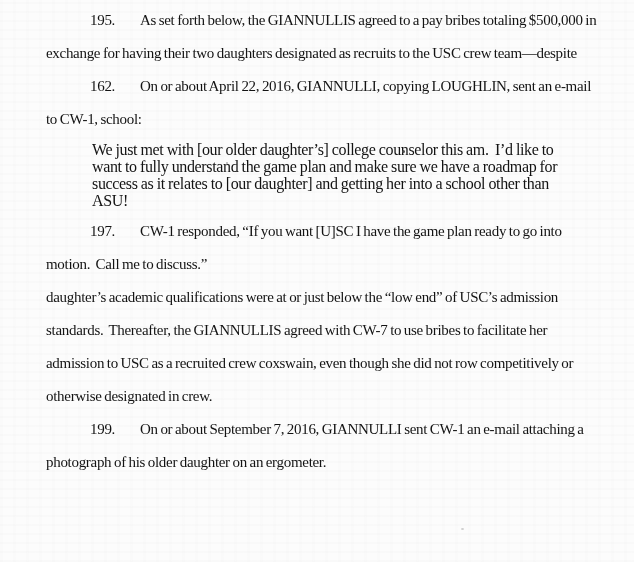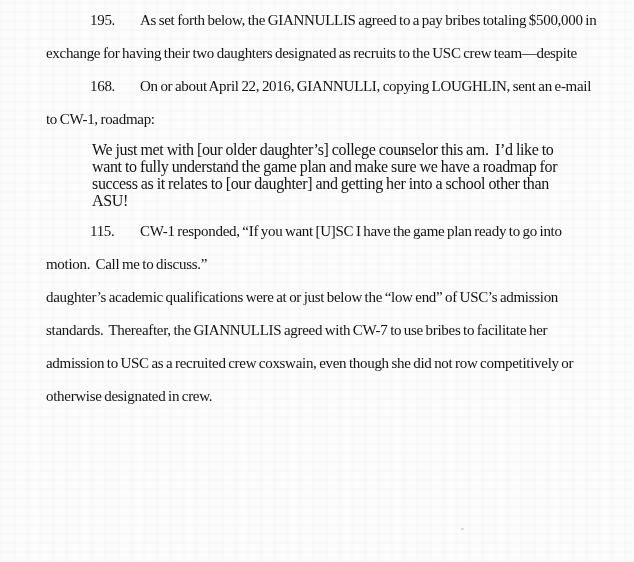--- a/index.html
+++ b/index.html
@@ -58,41 +58,45 @@
 <body>
 
 <div class="page">
 
   <div class="para">
     <div class="line first"><span class="pnum">195.</span><span>As set forth below, the GIANNULLIS agreed to a pay bribes totaling $500,000 in</span></div>
     <div class="line">exchange for having their two daughters designated as recruits to the USC crew team—despite</div>
   </div>
 
   <div class="para">
-    <div class="line first"><span class="pnum">168.</span><span>On or about April 22, 2016, GIANNULLI, copying LOUGHLIN, sent an e-mail</span></div>
-    <div class="line">to CW-1, roadmap:</div>
+    <div class="line first"><span class="pnum">162.</span><span>On or about April 22, 2016, GIANNULLI, copying LOUGHLIN, sent an e-mail</span></div>
+    <div class="line">to CW-1, school:</div>
   </div>
 
   <div class="quote">
     <div class="line">We just met with [our older daughter’s] college counselor this am.  I’d like to</div>
     <div class="line">want to fully understand the game plan and make sure we have a roadmap for</div>
     <div class="line">success as it relates to [our daughter] and getting her into a school other than</div>
     <div class="line">ASU!</div>
   </div>
 
   <div class="para">
-    <div class="line first"><span class="pnum">115.</span><span>CW-1 responded, “If you want [U]SC I have the game plan ready to go into</span></div>
+    <div class="line first"><span class="pnum">197.</span><span>CW-1 responded, “If you want [U]SC I have the game plan ready to go into</span></div>
     <div class="line">motion.  Call me to discuss.”</div>
   </div>
 
   <div class="para">
     <div class="line">daughter’s academic qualifications were at or just below the “low end” of USC’s admission</div>
     <div class="line">standards.  Thereafter, the GIANNULLIS agreed with CW-7 to use bribes to facilitate her</div>
     <div class="line">admission to USC as a recruited crew coxswain, even though she did not row competitively or</div>
     <div class="line">otherwise designated in crew.</div>
   </div>
 
+  <div class="para">
+    <div class="line first"><span class="pnum">199.</span><span>On or about September 7, 2016, GIANNULLI sent CW-1 an e-mail attaching a</span></div>
+    <div class="line">photograph of his older daughter on an ergometer.</div>
+  </div>
 
   <span class="speck s1"></span>
   <span class="speck s2"></span>
   <span class="speck s3"></span>
 
 </div>
 
 </body></html>

